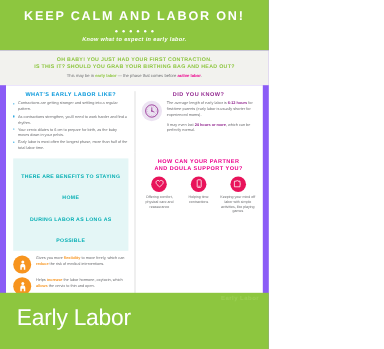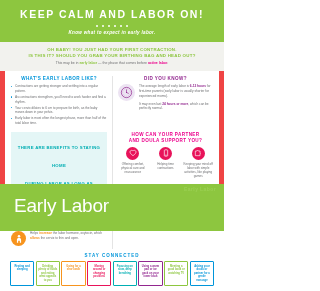--- a/index.html
+++ b/index.html
@@ -2,21 +2,21 @@
 <html><head>
 <meta charset="utf-8">
 <style>
   html,body{margin:0;padding:0;}
   body{
     width:224px;height:291px;overflow:hidden;
     background:#ffffff;
     font-family:"Liberation Sans", sans-serif;
     -webkit-font-smoothing:antialiased;
   }
-  .page{position:relative;width:224px;height:231px;background:#ef4444;}
+  .page{position:relative;width:224px;height:291px;background:#8b5cf6;}
 
   
   .header{background:#8dc63f;padding:9px 6px 7px;text-align:center;}
   .header h1{
     margin:0;color:#ffffff;font-size:10.5px;font-weight:bold;
     letter-spacing:1.5px;line-height:1.1;
   }
   .dots{margin:4px 0 3px;display:flex;justify-content:center;gap:4px;}
   .dots i{width:2px;height:2px;border-radius:50%;background:#ffffff;display:block;}
   .header .sub{

